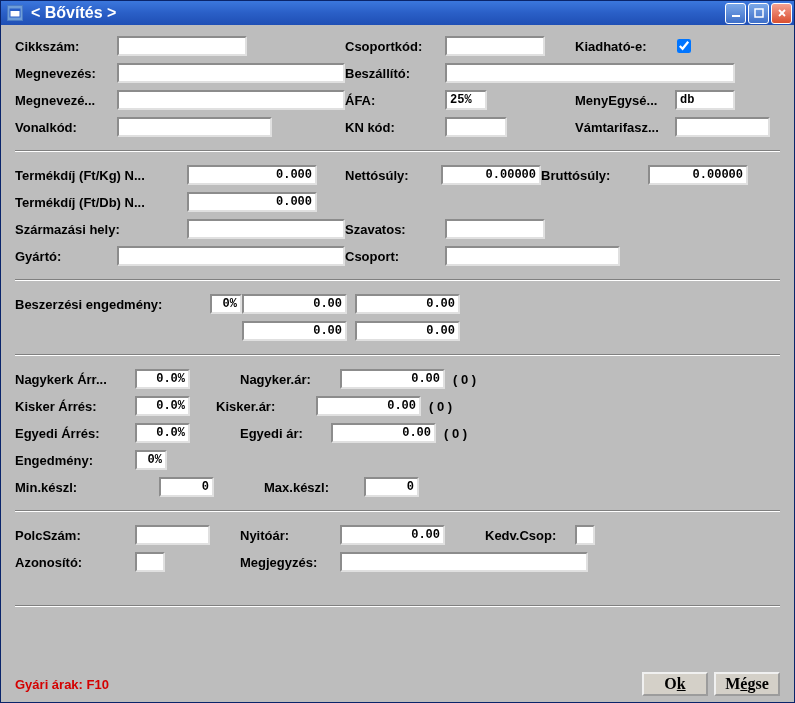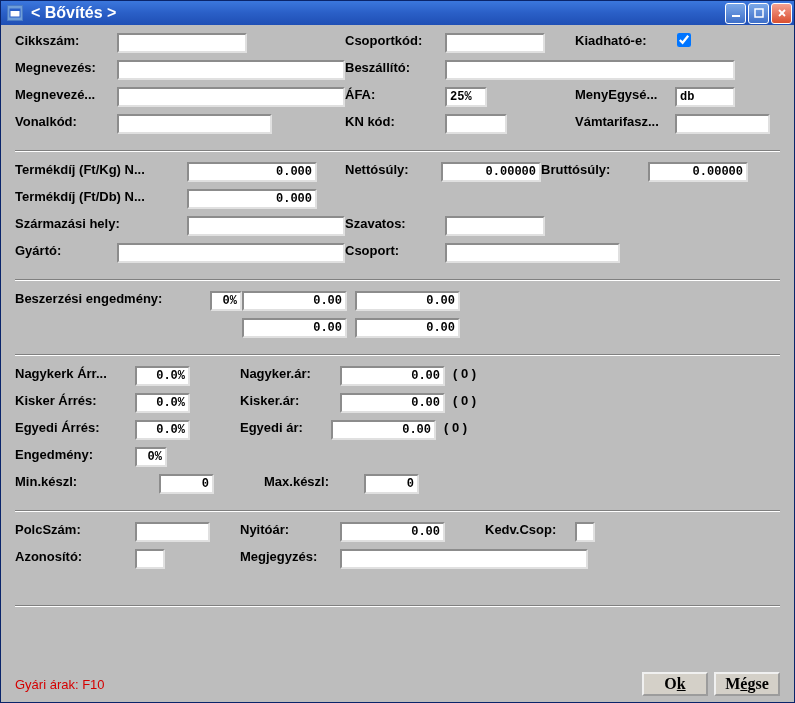--- a/index.html
+++ b/index.html
@@ -56,20 +56,21 @@
 .tbtn-min, .tbtn-max { background: linear-gradient(to bottom,#7ba8e8,#3e6fc8); color: white; }
 .tbtn-close { background: linear-gradient(to bottom,#f5a191,#d94f2f); color: white; }
 .client {
   flex: 1;
   background: #bdbdbd;
   padding: 8px 14px 0 14px;
   position: relative;
 }
 .row {
   display: flex;
+  align-items: center;
   height: 26px;
   margin-bottom: 1px;
 }
 .lbl {
   font-weight: bold;
   font-size: 13px;
   white-space: nowrap;
 }
 input[type=text] {
   font-family: "Courier New", monospace;
@@ -96,21 +97,21 @@
   font-size: 13px;
   margin-left: 8px;
 }
 .footer {
   height: 36px;
   display: flex;
   align-items: center;
   padding: 0 14px;
   background: #bdbdbd;
 }
-.footer-text { color: #d40000; font-weight: normal; font-size: 13px; flex: 1; }
+.footer-text { color: #d40000; font-weight: bold; font-size: 13px; flex: 1; }
 .btn {
   background: #d4d0c8;
   border: 2px outset #f0f0f0;
   height: 24px;
   width: 66px;
   font-family: Tahoma;
   font-size: 16px;
   font-weight: bold;
   cursor: pointer;
   margin-left: 6px;
@@ -236,21 +237,21 @@
       <span class="lbl" style="width:120px">Nagykerk Árr...</span>
       <input type="text" class="txtright" style="width: 55px;" value="0.0%">
       <span class="lbl" style="width:100px;margin-left:50px">Nagyker.ár:</span>
       <input type="text" class="txtright" style="width: 105px;" value="0.00">
       <span class="suffix">(  0  )</span>
     </div>
 
     <div class="row">
       <span class="lbl" style="width:120px">Kisker Árrés:</span>
       <input type="text" class="txtright" style="width: 55px;" value="0.0%">
-      <span class="lbl" style="width:100px;margin-left:50px">Kisker.ár:</span>
+      <span class="lbl" style="width:100px;margin-left:26px">Kisker.ár:</span>
       <input type="text" class="txtright" style="width: 105px;" value="0.00">
       <span class="suffix">(  0  )</span>
     </div>
 
     <div class="row">
       <span class="lbl" style="width:120px">Egyedi Árrés:</span>
       <input type="text" class="txtright" style="width: 55px;" value="0.0%">
       <span class="lbl" style="width:91px;margin-left:50px">Egyedi ár:</span>
       <input type="text" class="txtright" style="width: 105px;" value="0.00">
       <span class="suffix">(  0  )</span>

